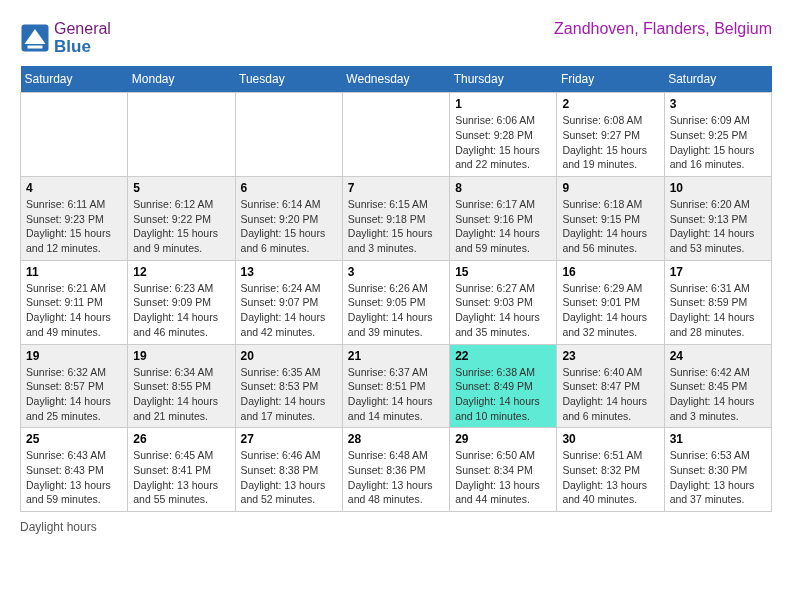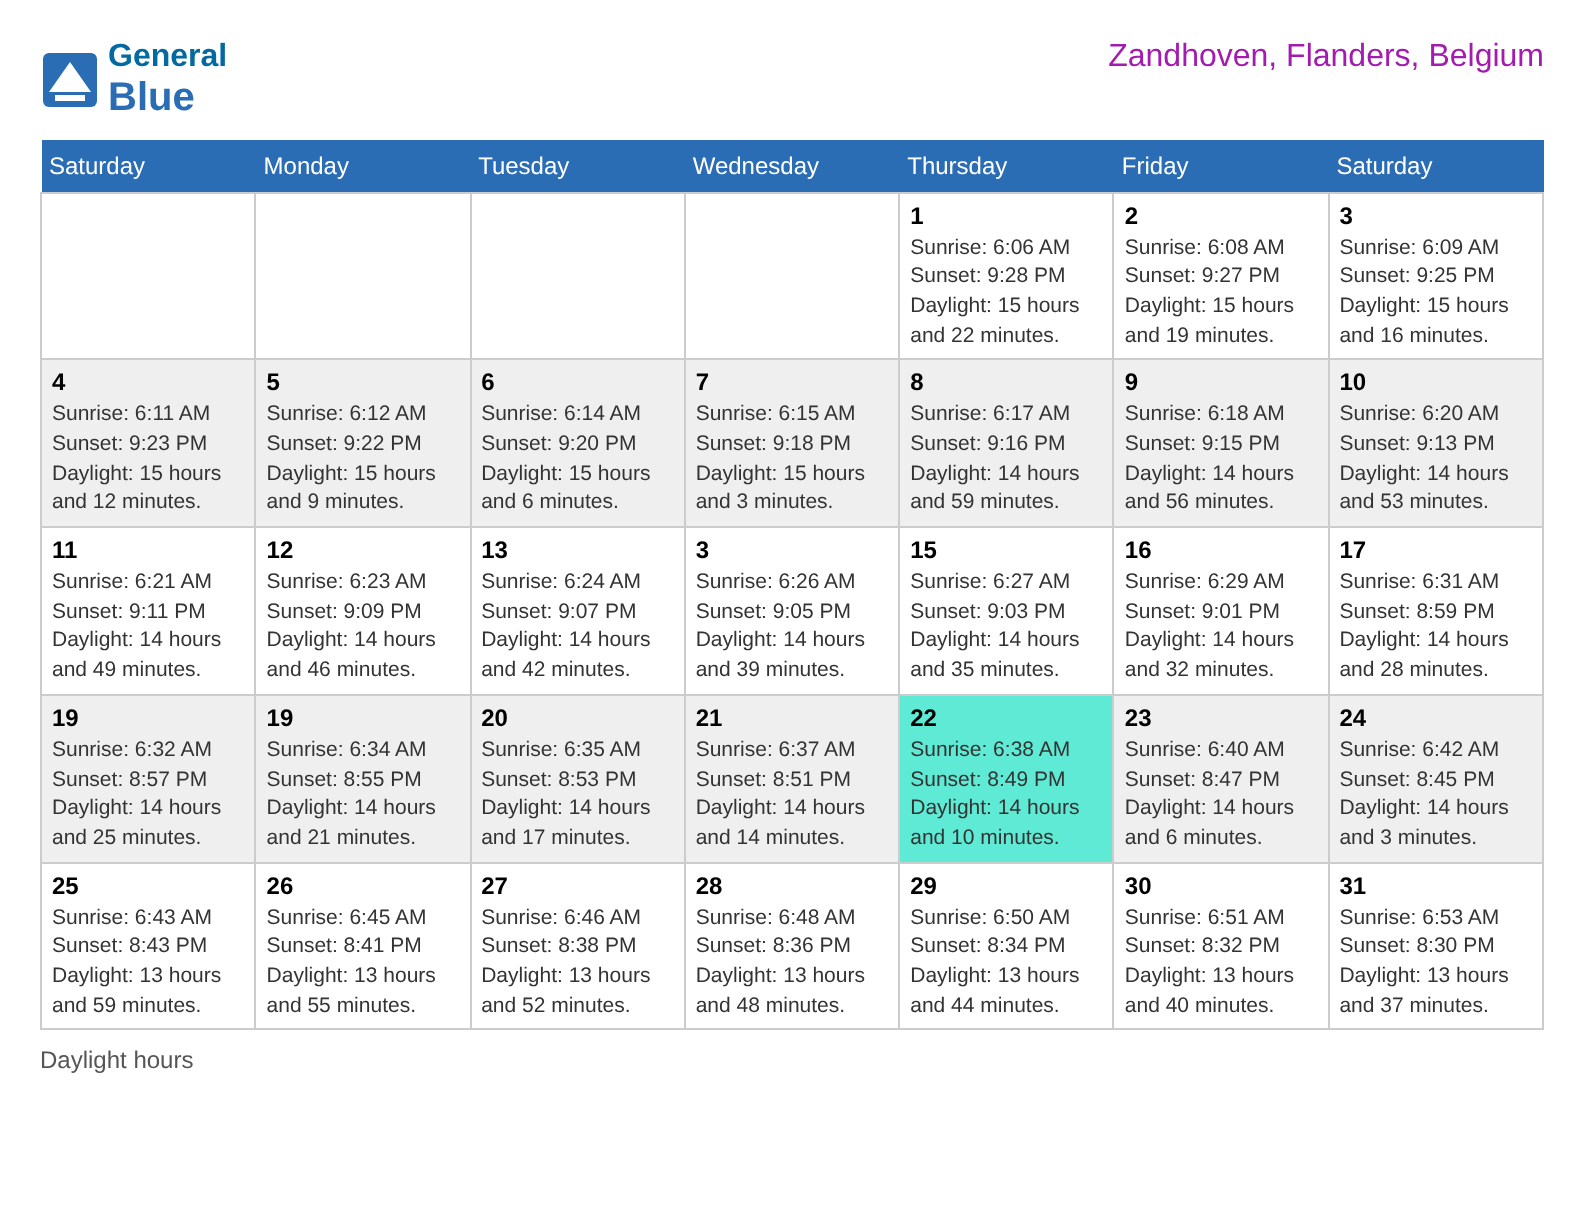--- a/index.html
+++ b/index.html
@@ -21,25 +21,25 @@
       align-items: center;
       gap: 4px;
     }
     .logo-text {
       display: flex;
       flex-direction: column;
       line-height: 1.1;
     }
     .logo-general {
       font-size: 16px;
-      font-weight: bold;
-      color: #0369a1;
+      font-weight: normal;
+      color: #701a75;
     }
     .logo-blue {
-      font-size: 20px;
+      font-size: 17px;
       font-weight: bold;
       color: #2a6db5;
     }
     .logo-icon {
       width: 30px;
       height: 30px;
     }
     .title-area {
       text-align: right;
     }

